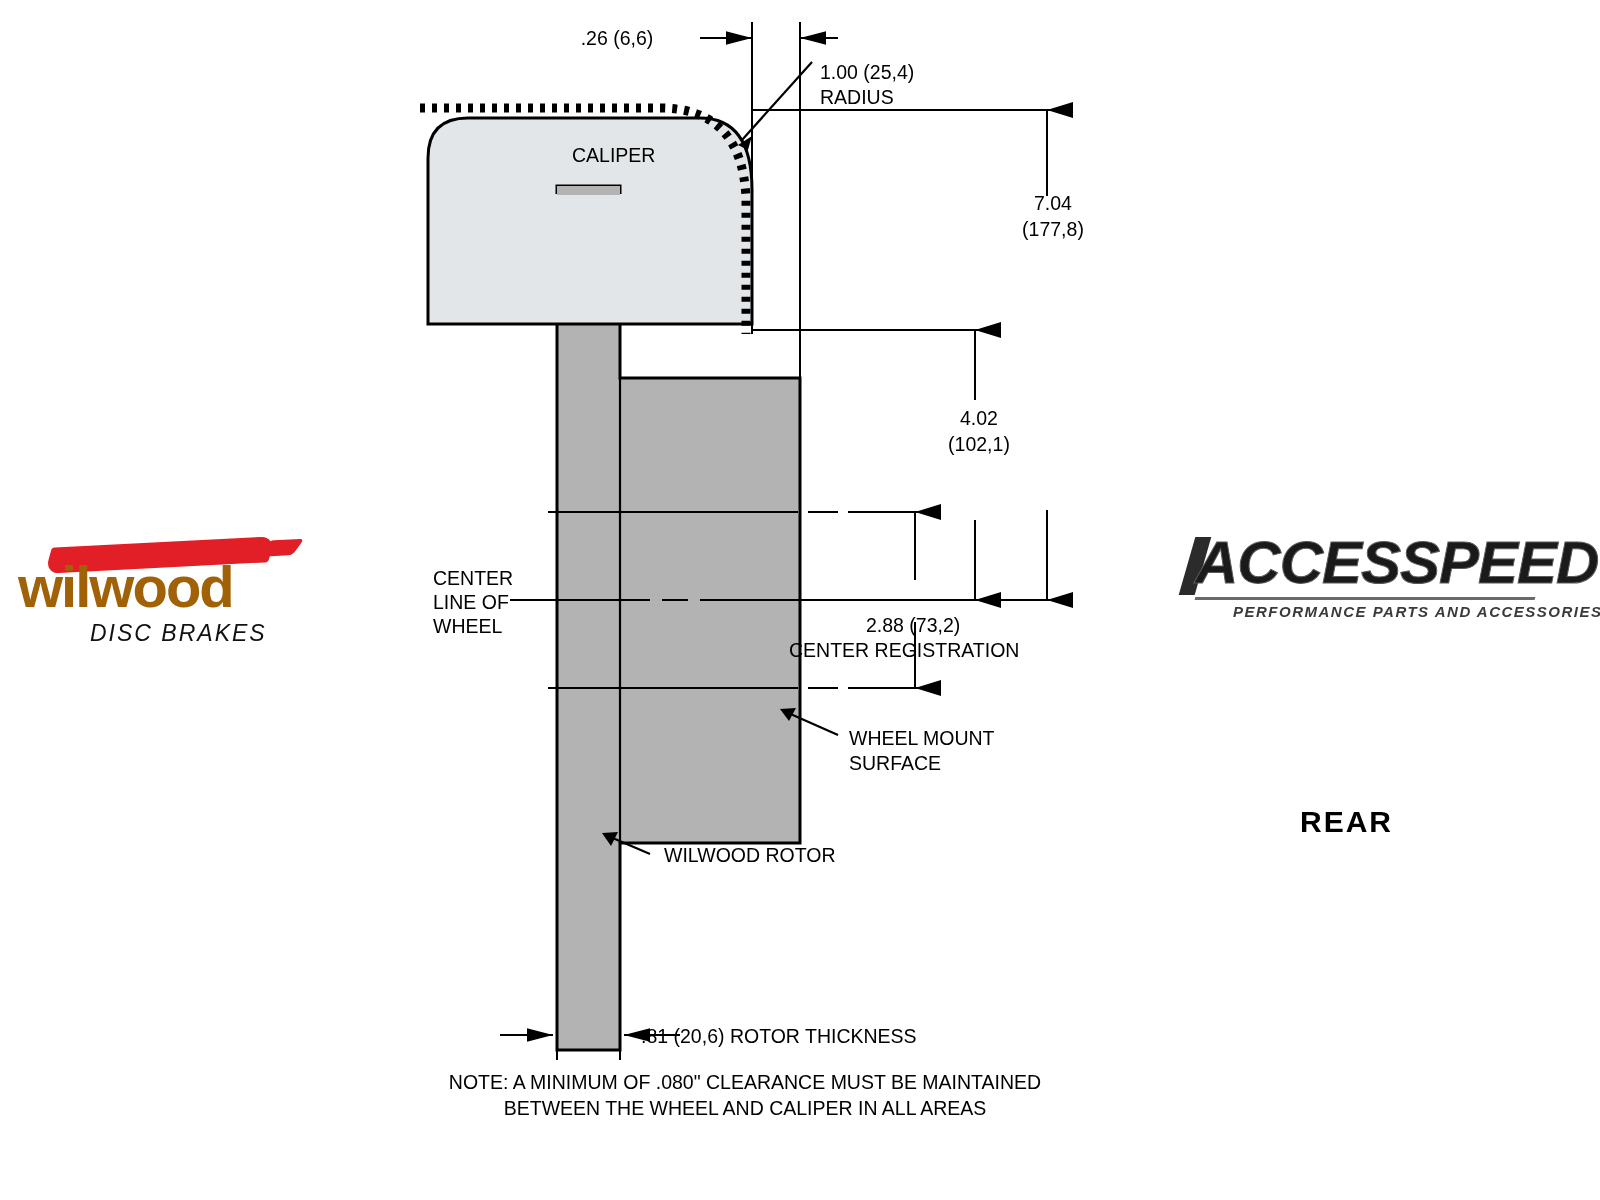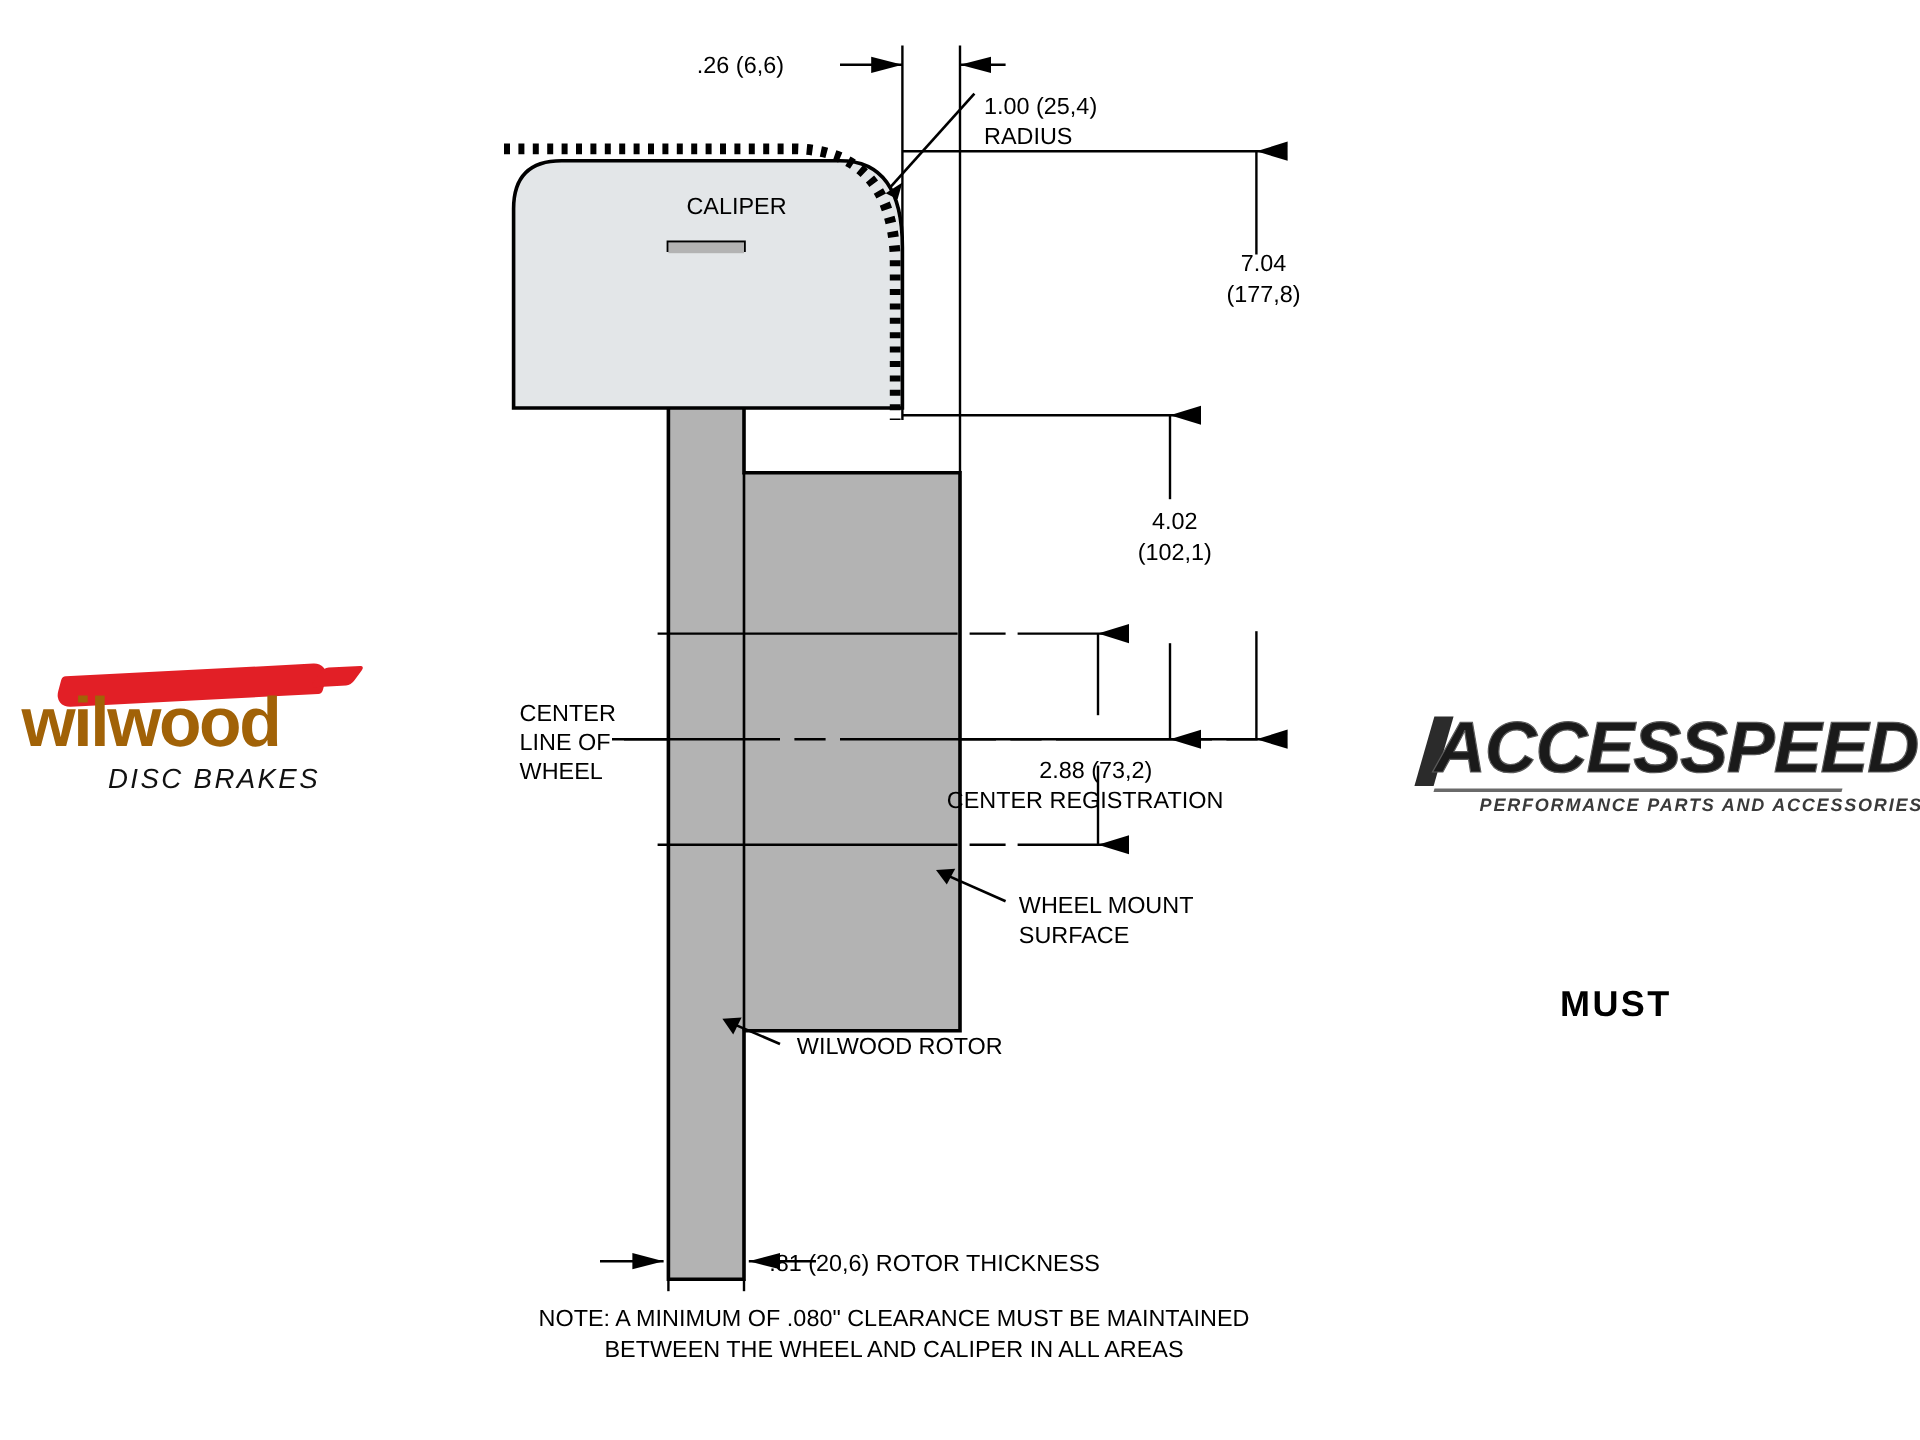--- a/index.html
+++ b/index.html
@@ -4,21 +4,21 @@
 <style>
   html,body{margin:0;padding:0;}
   body{
     width:1600px;height:1200px;
     background:#ffffff;
     font-family:"Liberation Sans", sans-serif;
     color:#000;
     overflow:hidden;
     position:relative;
   }
-  .stage{position:absolute;left:0;top:16px;width:1600px;height:1044px;}
+  .stage{position:absolute;left:0;top:0;width:1600px;height:1044px;}
   svg.dwg{position:absolute;left:0;top:0;width:1600px;height:1200px;}
 
   
   .wilwood-logo{
     position:absolute;left:10px;top:520px;width:320px;height:130px;
   }
   .wilwood-word{
     font-family:"Liberation Sans", sans-serif;
     font-weight:bold;
     font-size:58px;
@@ -38,21 +38,21 @@
     content:"";position:absolute;right:-26px;top:4px;width:34px;height:16px;
     background:#e21f26;transform:skewX(-25deg);border-radius:4px;
   }
   .wilwood-sub{
     position:absolute;left:80px;top:100px;
     font-weight:normal;font-style:italic;font-size:23px;letter-spacing:2px;color:#111;
   }
 
   
   .accesspeed-logo{
-    position:absolute;left:1195px;top:525px;width:340px;height:115px;margin-top:44px;
+    position:absolute;left:1195px;top:525px;width:340px;height:115px;
   }
   .ap-word{
     position:absolute;left:0;top:8px;
     font-weight:bold;font-style:italic;font-size:60px;letter-spacing:-1px;
     color:#1a1a1a;
     -webkit-text-stroke:1px #5b5b5b;
     line-height:1;
     white-space:nowrap;
   }
   .ap-slash{
@@ -208,15 +208,15 @@
     <div class="wilwood-sub">DISC BRAKES</div>
   </div>
 
   <div class="accesspeed-logo">
     <div class="ap-slash"></div>
     <div class="ap-word">ACCESSPEED</div>
     <div class="ap-underline"></div>
     <div class="ap-sub">PERFORMANCE PARTS AND ACCESSORIES</div>
   </div>
 
-  <div class="rear-label">MUST</div>
+  <div class="rear-label">REAR</div>
 
 </div>
 
 </body></html>

